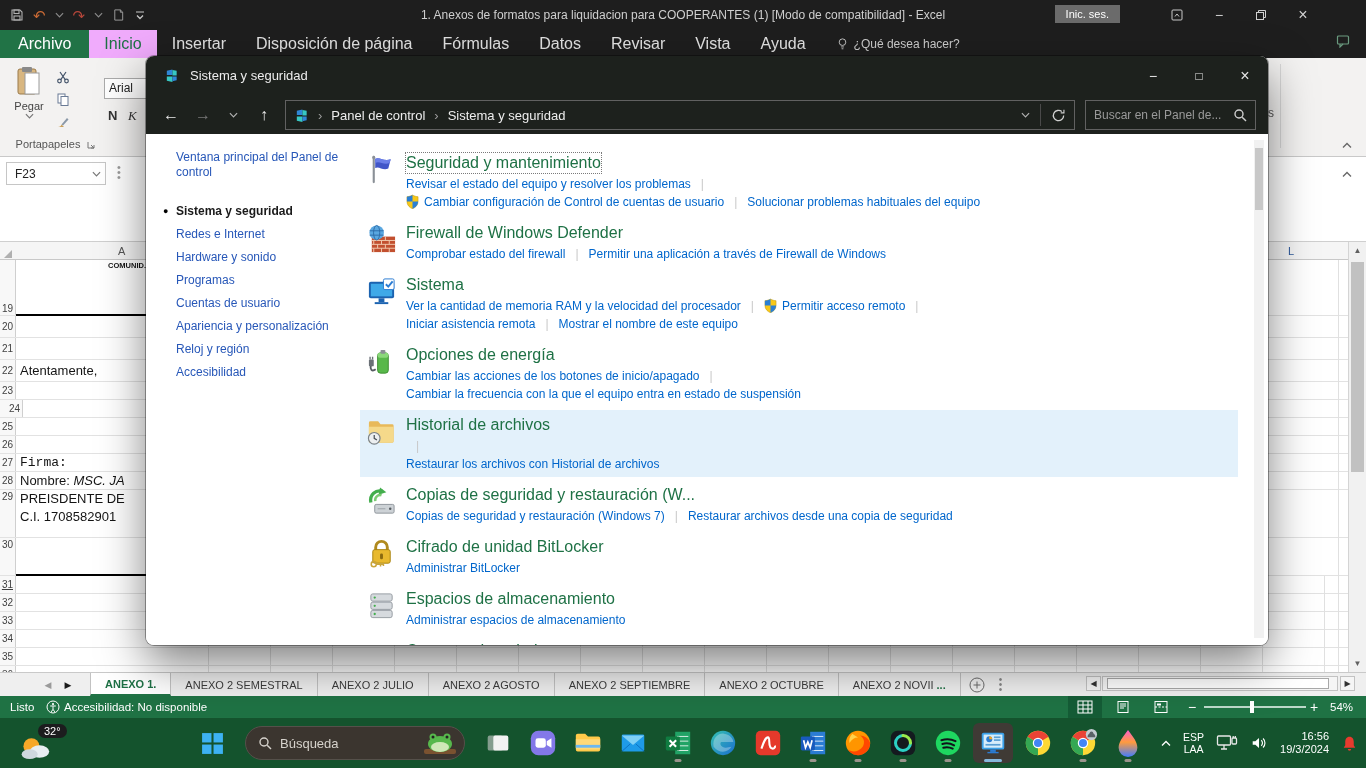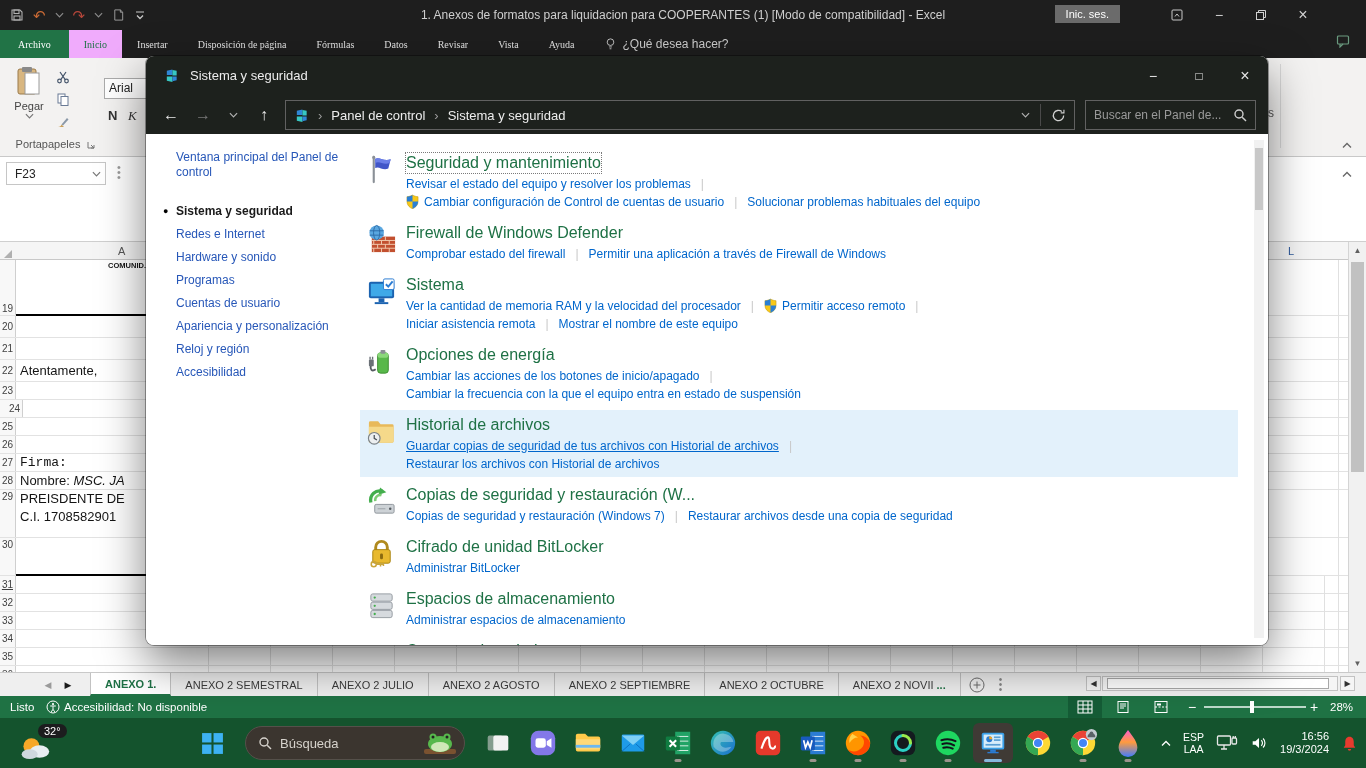--- a/index.html
+++ b/index.html
@@ -12,21 +12,21 @@
   
   #xl-titlebar { position:absolute; left:0; top:0; width:1366px; height:30px; background:#1e1e1e; color:#cfcfcf; }
   .qat { position:absolute; left:10px; top:0; height:30px; display:flex; align-items:center; gap:9px; }
   .qat .glyph { font-size:15px; line-height:1; }
   .qat .chev { color:#8a8a8a; }
   #xl-title { position:absolute; left:0; right:0; top:0; height:30px; text-align:center; font-size:12px; line-height:30px; color:#cfcfcf; white-space:nowrap; }
   #xl-signin { position:absolute; right:246px; top:5px; background:#6b6b6b; color:#fff; font-size:11px; padding:3px 11px; }
   .winbtn { position:absolute; top:0; width:42px; height:30px; display:flex; align-items:center; justify-content:center; color:#d0d0d0; font-size:14px; }
 
   #xl-tabrow { position:absolute; left:0; top:30px; width:1366px; height:28px; background:#1e1e1e; display:flex; align-items:stretch; }
-  .xl-tab { font-size:10px; color:#e3e3e3; padding:0 15px; display:flex; align-items:center; white-space:nowrap;font-family:Liberation Serif, serif; }
+  .xl-tab { font-size:16px; color:#e3e3e3; padding:0 15px; display:flex; align-items:center; white-space:nowrap; }
   .xl-tab.file { background:#217346; color:#fff; padding:0 18px; }
   .xl-tab.active { background:#f0abfc; color:#1e7145; }
   #tellme { display:flex; align-items:center; gap:6px; color:#cdcdcd; font-size:12px; padding-left:16px; }
   #comment-btn { position:absolute; right:16px; top:34px; }
 
   #xl-ribbon { position:absolute; left:0; top:58px; width:1366px; height:99px; background:#f3f2f1; border-bottom:1px solid #c9c9c9; }
   .rb-label { font-size:11px; color:#444; }
   #paste-btn { position:absolute; left:10px; top:8px; width:38px; text-align:center; }
   #clip-group-label { position:absolute; left:2px; top:80px; width:92px; text-align:center; color:#555; }
   #font-box { position:absolute; left:104px; top:20px; width:60px; height:21px; background:#fff; border:1px solid #ababab; font-size:12px; color:#222; padding:2px 4px; }
@@ -422,21 +422,21 @@
             <rect x="2" y="1.5" width="12" height="11"></rect>
             <path d="M2 7h12" stroke-dasharray="2 1.5"></path>
             <rect x="4" y="3.5" width="4" height="2" fill="#fff" stroke="none"></rect>
           </svg>
         </i>
       </div>
     <div class="st" style="left:1188px; font-size:14px;">−</div>
     <div id="zoom-track"></div>
     <div id="zoom-thumb"></div>
     <div class="st" style="left:1310px; font-size:14px;">+</div>
-    <div class="st" style="left:1330px;">28%</div>
+    <div class="st" style="left:1330px;">54%</div>
   </div>
 
   <div id="cp">
     <div id="cp-titlebar">
       <span id="cp-icon"><i><svg width="15" height="15" viewBox="0 0 16 16">
               <path d="M3 3l6-1.5v6H3z" fill="#2f86d6"></path>
               <path d="M9 2l4.5 1V8H9z" fill="#37c8c3"></path>
               <path d="M3 9h6v6L3 13.5z" fill="#37c8c3"></path>
               <path d="M9 9h4.5v4L9 14z" fill="#2f86d6"></path>
             </svg></i></span>
@@ -582,21 +582,20 @@
               <a class="cp-link">Cambiar la frecuencia con la que el equipo entra en estado de suspensión</a>
             </div></div>
           <div class="cp-section highlighted"><span class="sec-icon">
               <svg width="31" height="31" viewBox="0 0 32 32">
                 <path d="M3 7a1.5 1.5 0 0 1 1.5-1.5h8l2.5 3h12A1.5 1.5 0 0 1 28.5 10v16a1.5 1.5 0 0 1-1.5 1.5H4.5A1.5 1.5 0 0 1 3 26z" fill="#e8b95a"></path>
                 <path d="M3 11h25.5v15a1.5 1.5 0 0 1-1.5 1.5H4.5A1.5 1.5 0 0 1 3 26z" fill="#f5d98a"></path>
                 <circle cx="8.5" cy="23" r="6" fill="#eceff1" stroke="#7a8288" stroke-width="1.2"></circle>
                 <path d="M8.5 19.5V23l2.8 1.8" stroke="#4a5258" stroke-width="1.3" fill="none"></path>
               </svg>
             </span><a class="sec-title">Historial de archivos</a><div class="link-row">
-              <a class="cp-link underline">Guardar copias de seguridad de tus archivos con Historial de archivos</a>
               <span class="link-sep">|</span>
             </div><div class="link-row">
               <a class="cp-link">Restaurar los archivos con Historial de archivos</a>
             </div></div>
           <div class="cp-section"><span class="sec-icon">
               <svg width="31" height="31" viewBox="0 0 32 32">
                 <rect x="9" y="19" width="20" height="9" rx="1.5" fill="#cdd2d6" stroke="#8f969c"></rect>
                 <circle cx="25" cy="23.5" r="1.3" fill="#565c61"></circle>
                 <path d="M12 23.5h8" stroke="#9aa1a7"></path>
                 <path d="M5 17C3.5 9 10 3.5 17 5.5" stroke="#43ae4d" stroke-width="3.4" fill="none"></path>

